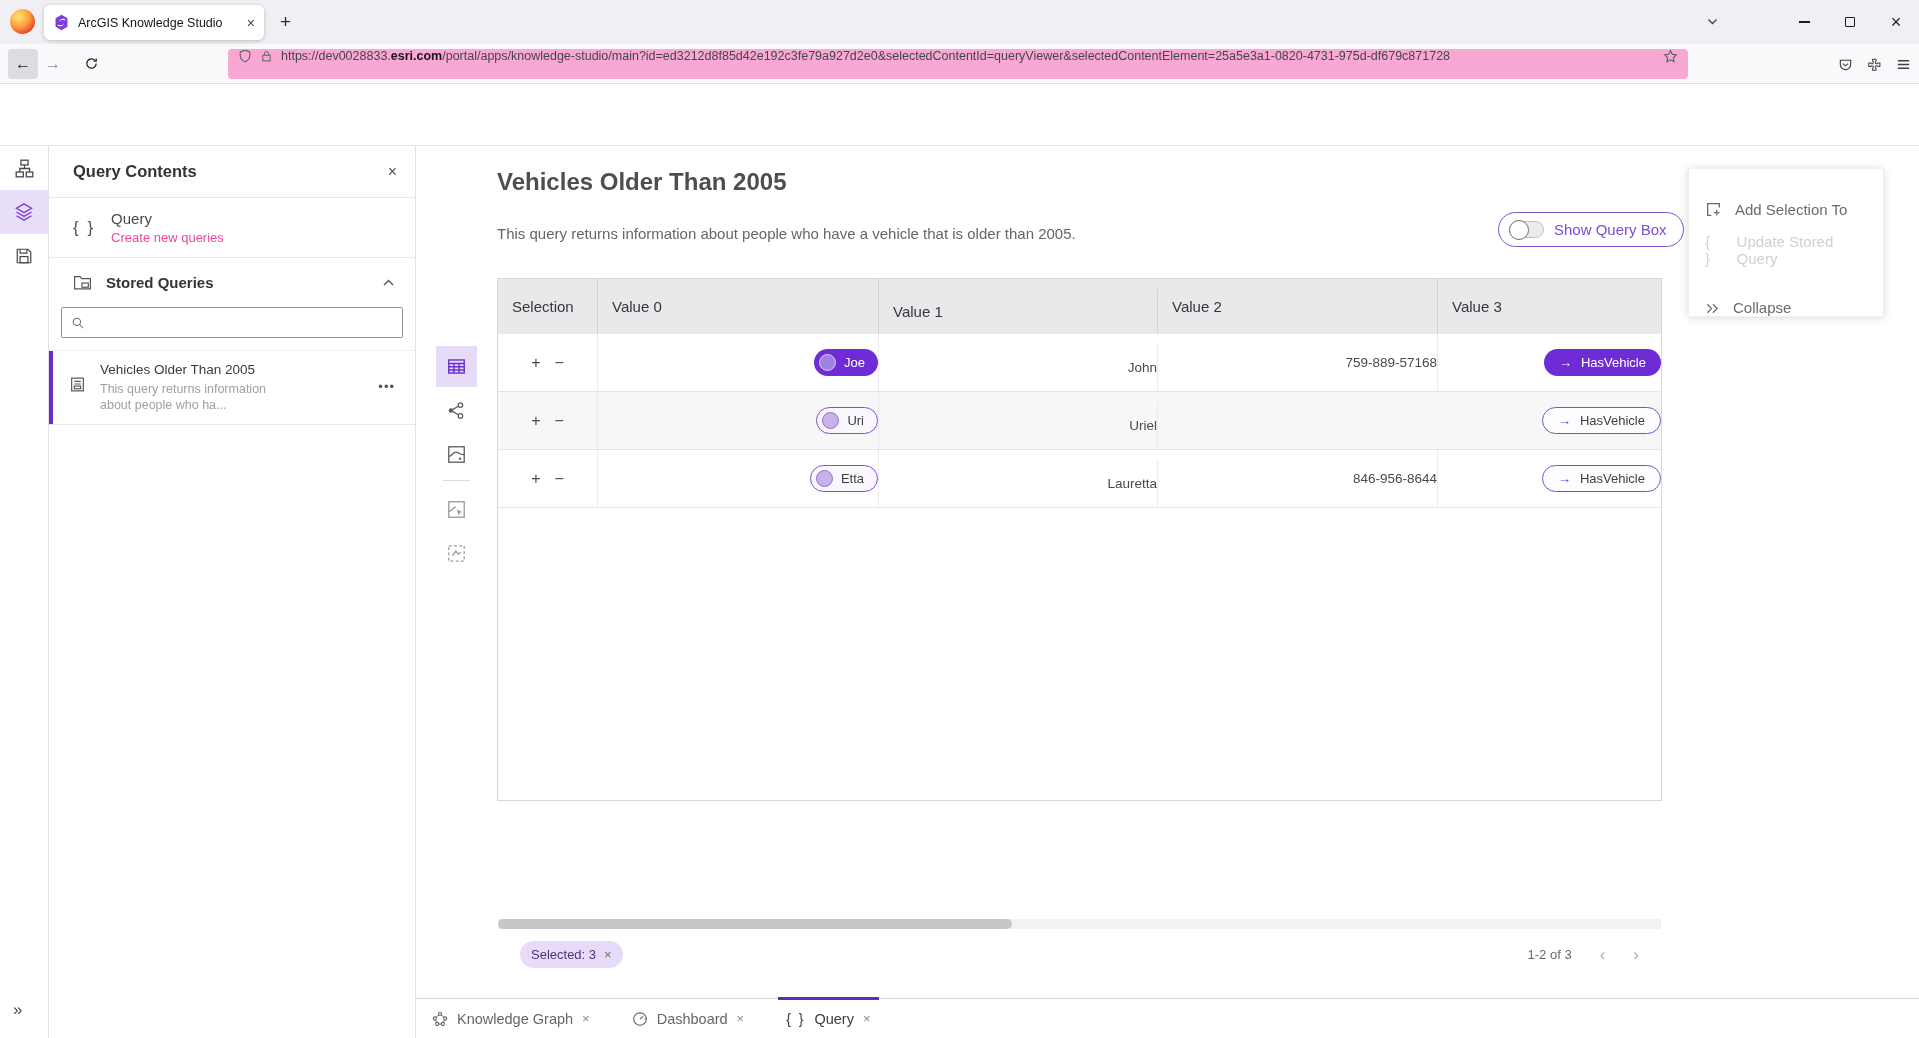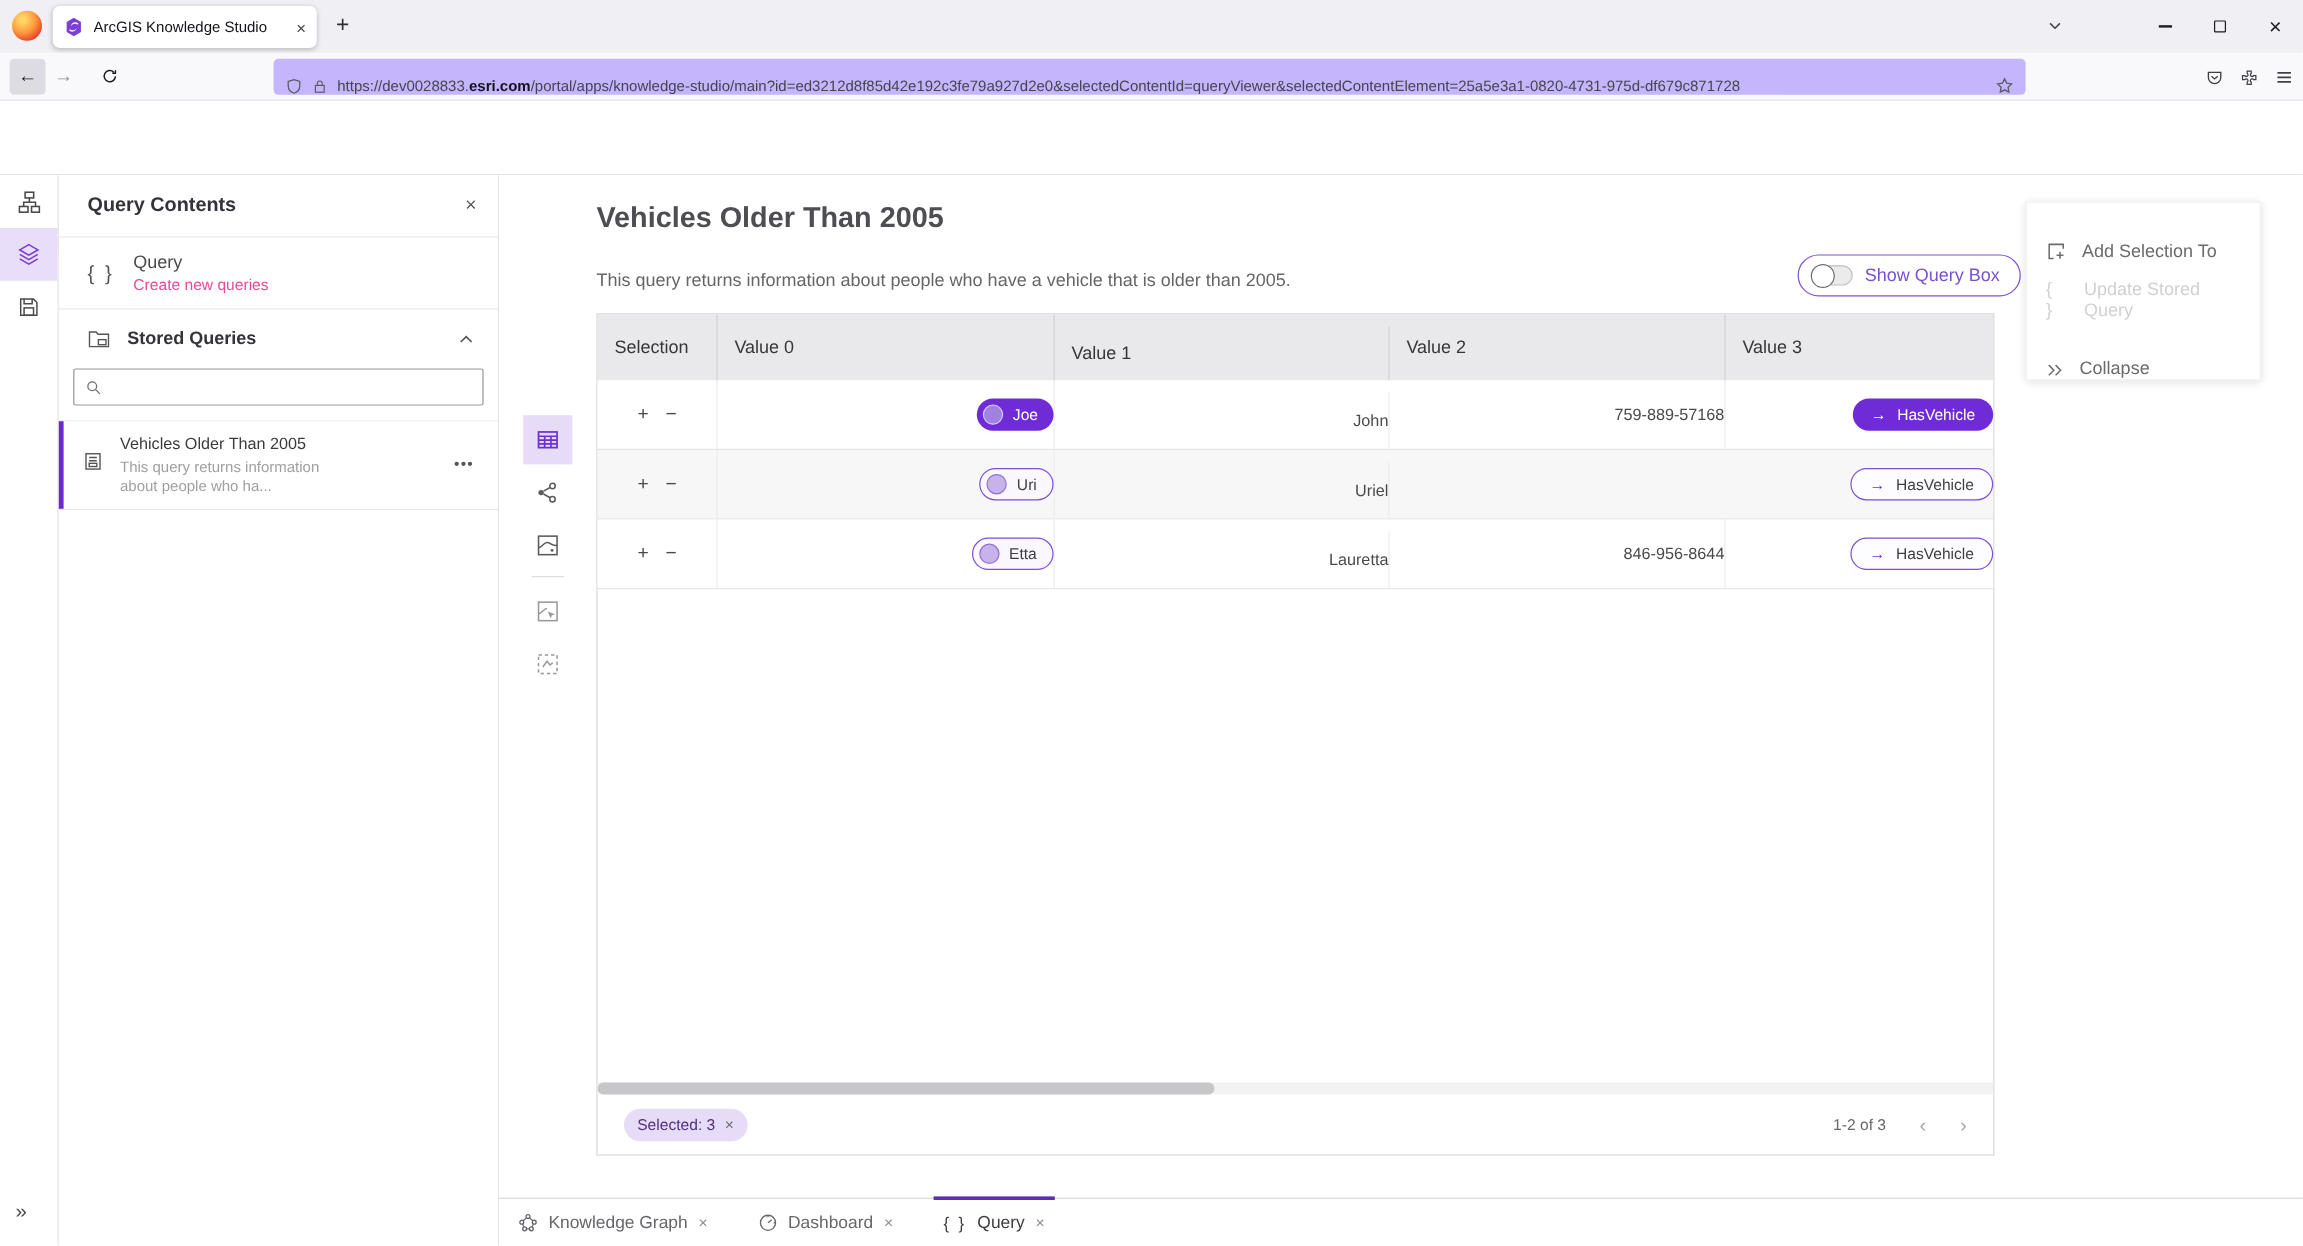--- a/index.html
+++ b/index.html
@@ -22,22 +22,22 @@
   .min-line { width:11px; height:1.4px; background:#1c1b22; }
   .max-box { width:10px; height:10px; border:1.4px solid #1c1b22; border-radius:1px; }
   .tablist-chevron { position:absolute; right:200px; top:15px; color:#3f3f46; }
 
   .navbar { position:absolute; left:0; top:44px; width:1919px; height:40px; background:#f9f9fb;
     border-bottom:1px solid #dfdfe4; display:flex; align-items:center; }
   .navbtn { width:30px; height:30px; display:flex; align-items:center; justify-content:center;
     font-size:16px; color:#1c1b22; border-radius:4px; }
   .navbtn.back { margin-left:8px; background:#dddce3; }
   .navbtn.fwd { color:#8f8f9a; }
-  .urlbar { position:absolute; left:228px; top:49px; width:1460px; height:30px; background:#c4b5fd;
-    border-radius:4px; display:flex; align-items:flex-end; padding:0 10px; gap:8px; }
+  .urlbar { position:absolute; left:228px; top:49px; width:1460px; height:30px; background:#f9a8d4;
+    border-radius:4px; display:flex; align-items:flex-start; padding:0 10px; gap:8px; }
   .url-text { flex:1; font-size:12.5px; color:#45454f; white-space:nowrap; overflow:hidden; }
   .url-text b { color:#15141a; font-weight:700; }
   .nav-right { position:absolute; right:8px; top:44px; height:40px; display:flex; align-items:center; gap:14px; color:#3f3f46; }
 
   
   .appheader { position:absolute; left:0; top:84px; width:1919px; height:62px; background:#fff;
     border-bottom:1px solid #e4e4e7; }
   .app-logo { position:absolute; left:18px; top:96px; }
   .app-title { position:absolute; left:70px; top:100px; font-size:23px; font-weight:500; color:#2e2e33; }
   .edit-pencil { position:absolute; left:268px; top:105px; color:#4a4a4a; }
@@ -89,21 +89,21 @@
   .showbox-label { font-size:15px; color:#7a4fd0; }
 
   
   .qtoolbar { position:absolute; left:20px; top:200px; width:41px; }
   .tool { width:41px; height:41px; display:flex; align-items:center; justify-content:center; color:#5c5c5c; margin-bottom:3px; }
   .tool.active { background:#e7dcf8; color:#6d2fd2; }
   .tool.dim { color:#9a9a9a; }
   .tool-div { width:27px; height:1px; background:#dcdcdc; margin:5px auto 8px auto; }
 
   
-  .card { position:absolute; left:81px; top:115px; width:1165px; height:702px; border:1px solid #d8d8d8; background:#fff; }
+  .card { position:absolute; left:81px; top:132px; width:1165px; height:523px; border:1px solid #d8d8d8; background:#fff; }
   .thead { display:flex; height:55px; background:#e9e9eb; }
   .hcell { display:flex; align-items:center; padding-left:14px; font-size:15px; color:#36363b;
     border-right:1px solid #d3d3d5; }
   .c0 { width:100px; } .c1 { width:281px; } .c2 { width:279px;margin-top:10px; } .c3 { width:280px; } .c4 { flex:1; border-right:none; }
   .trow { display:flex; height:58px; border-bottom:1px solid #e5e5e5; background:#fff; }
   .trow:nth-child(even) { background:#f7f7f8; }
   .tcell { display:flex; align-items:center; padding-left:14px; border-right:1px solid #ececee;justify-content:flex-end; }
   .tcell.c0 { justify-content:center; gap:14px; padding-left:0; }
   .tcell.c4 { border-right:none; }
   .txt { font-size:13.5px; color:#4a4a4a; }

